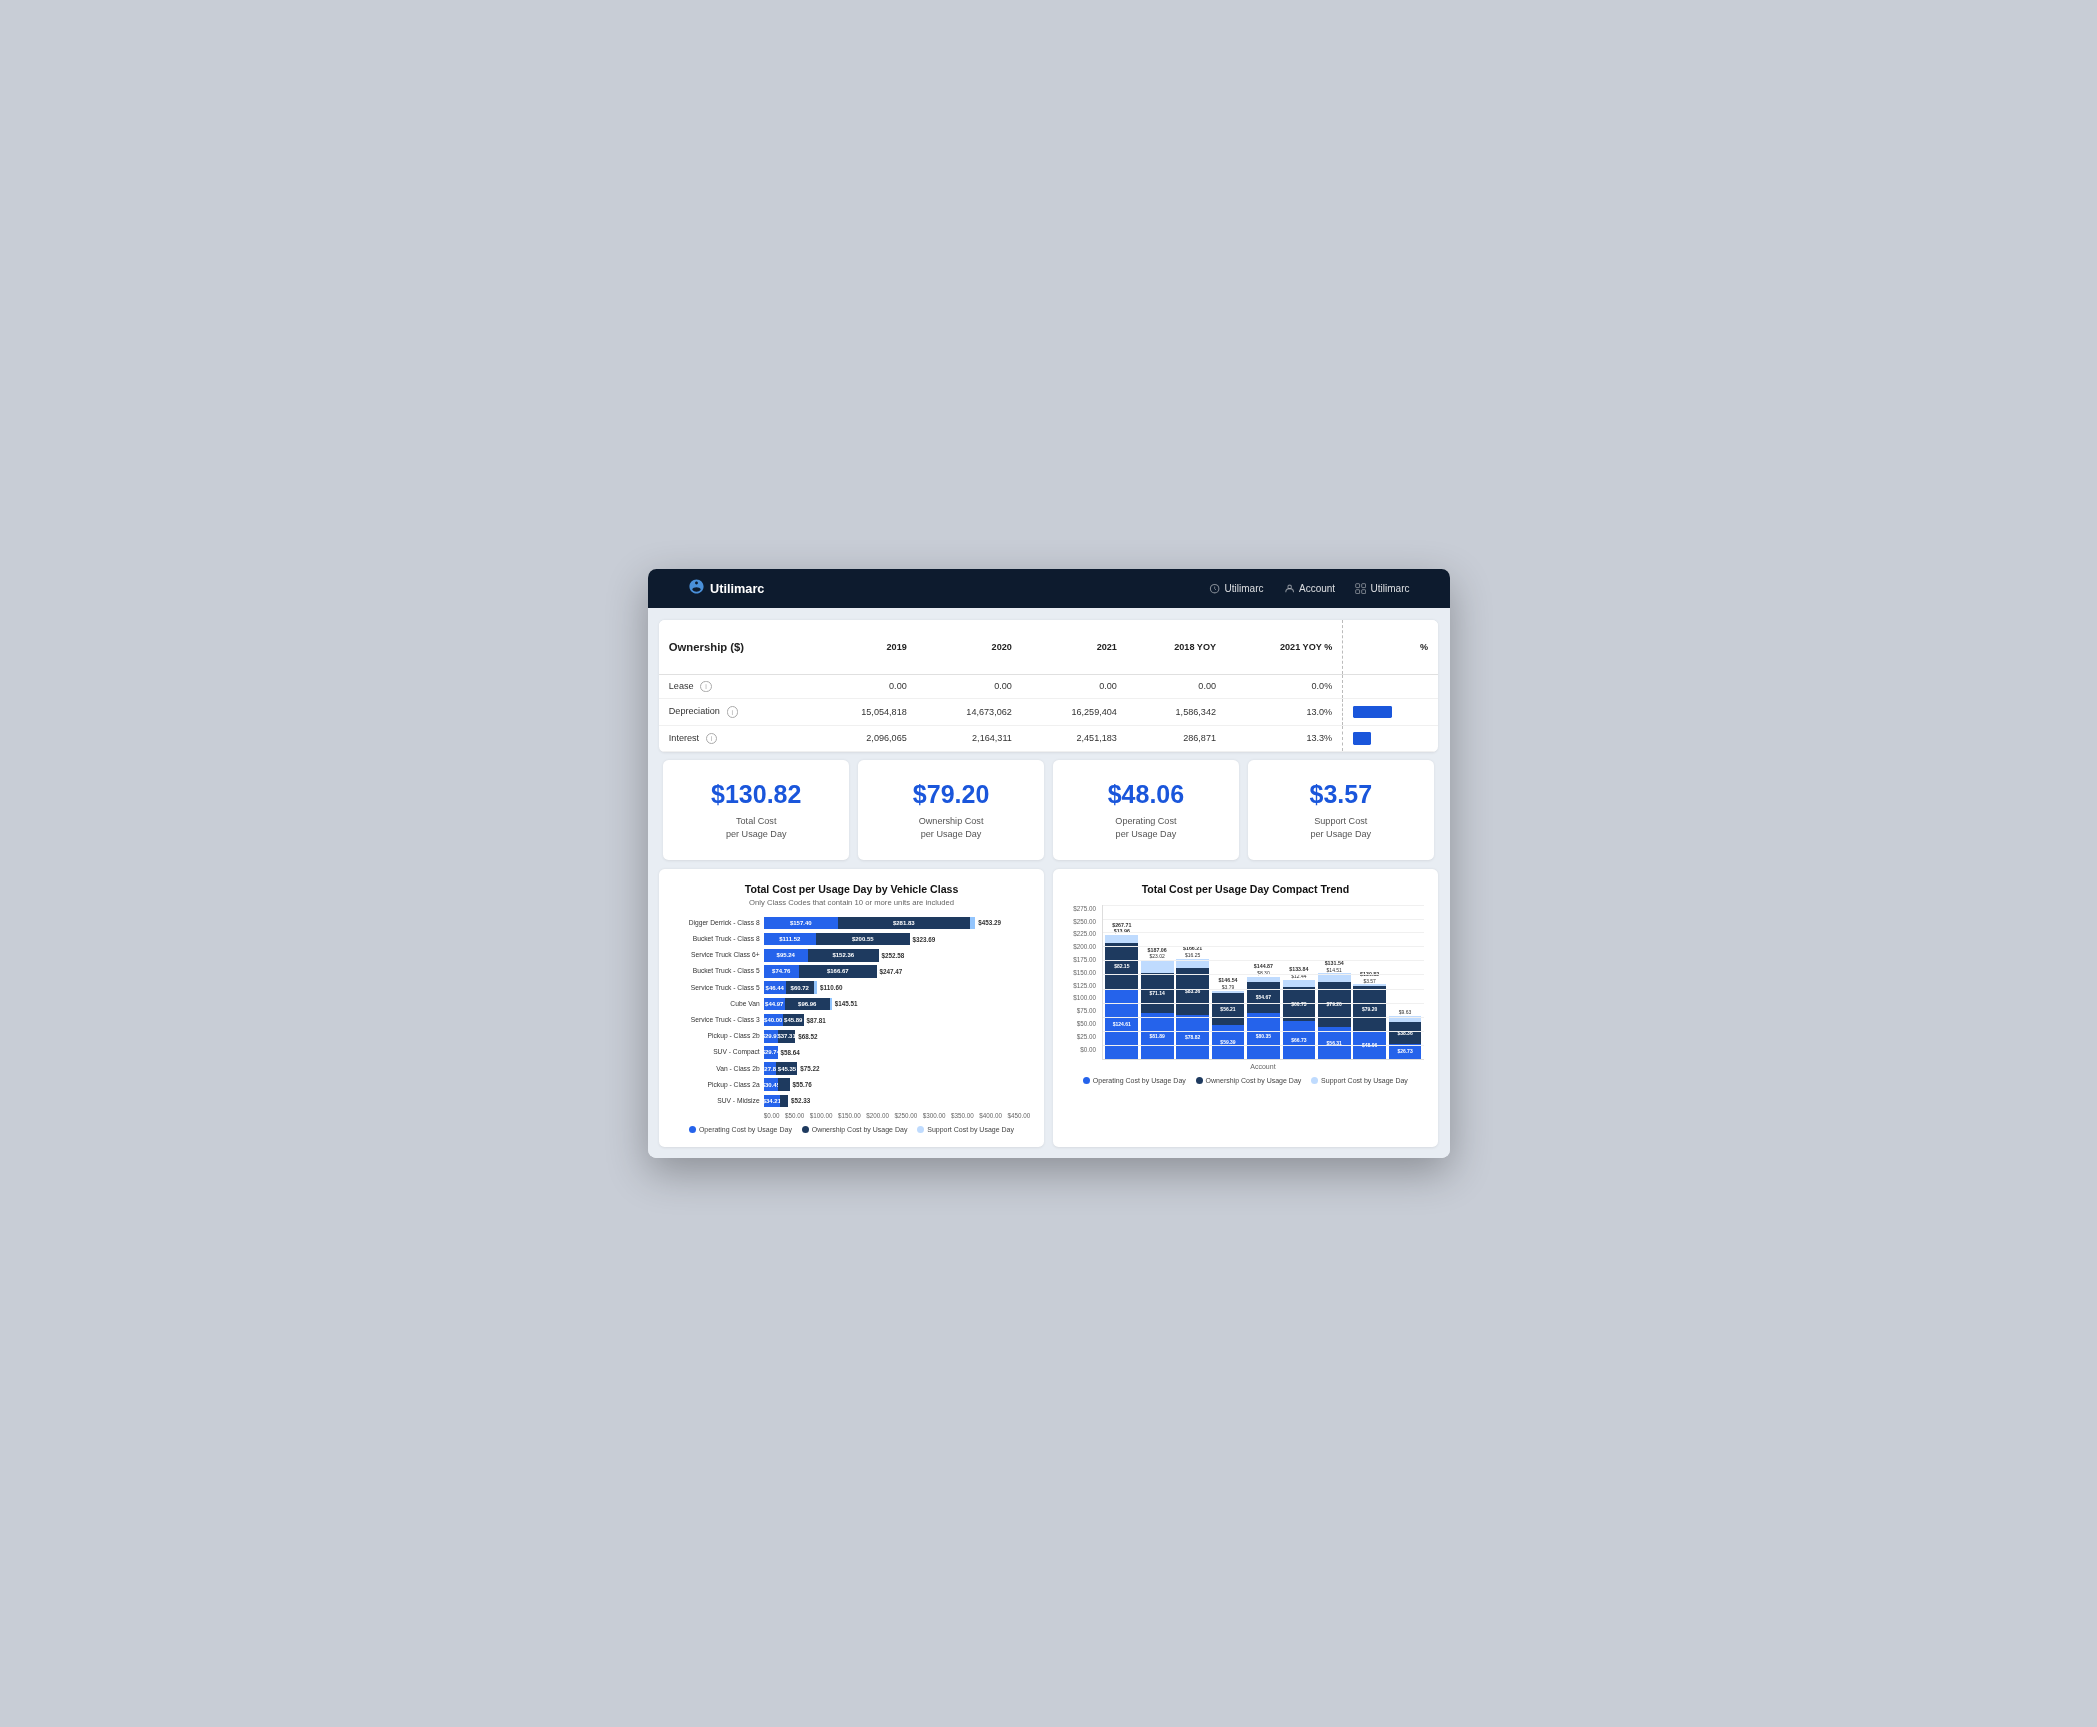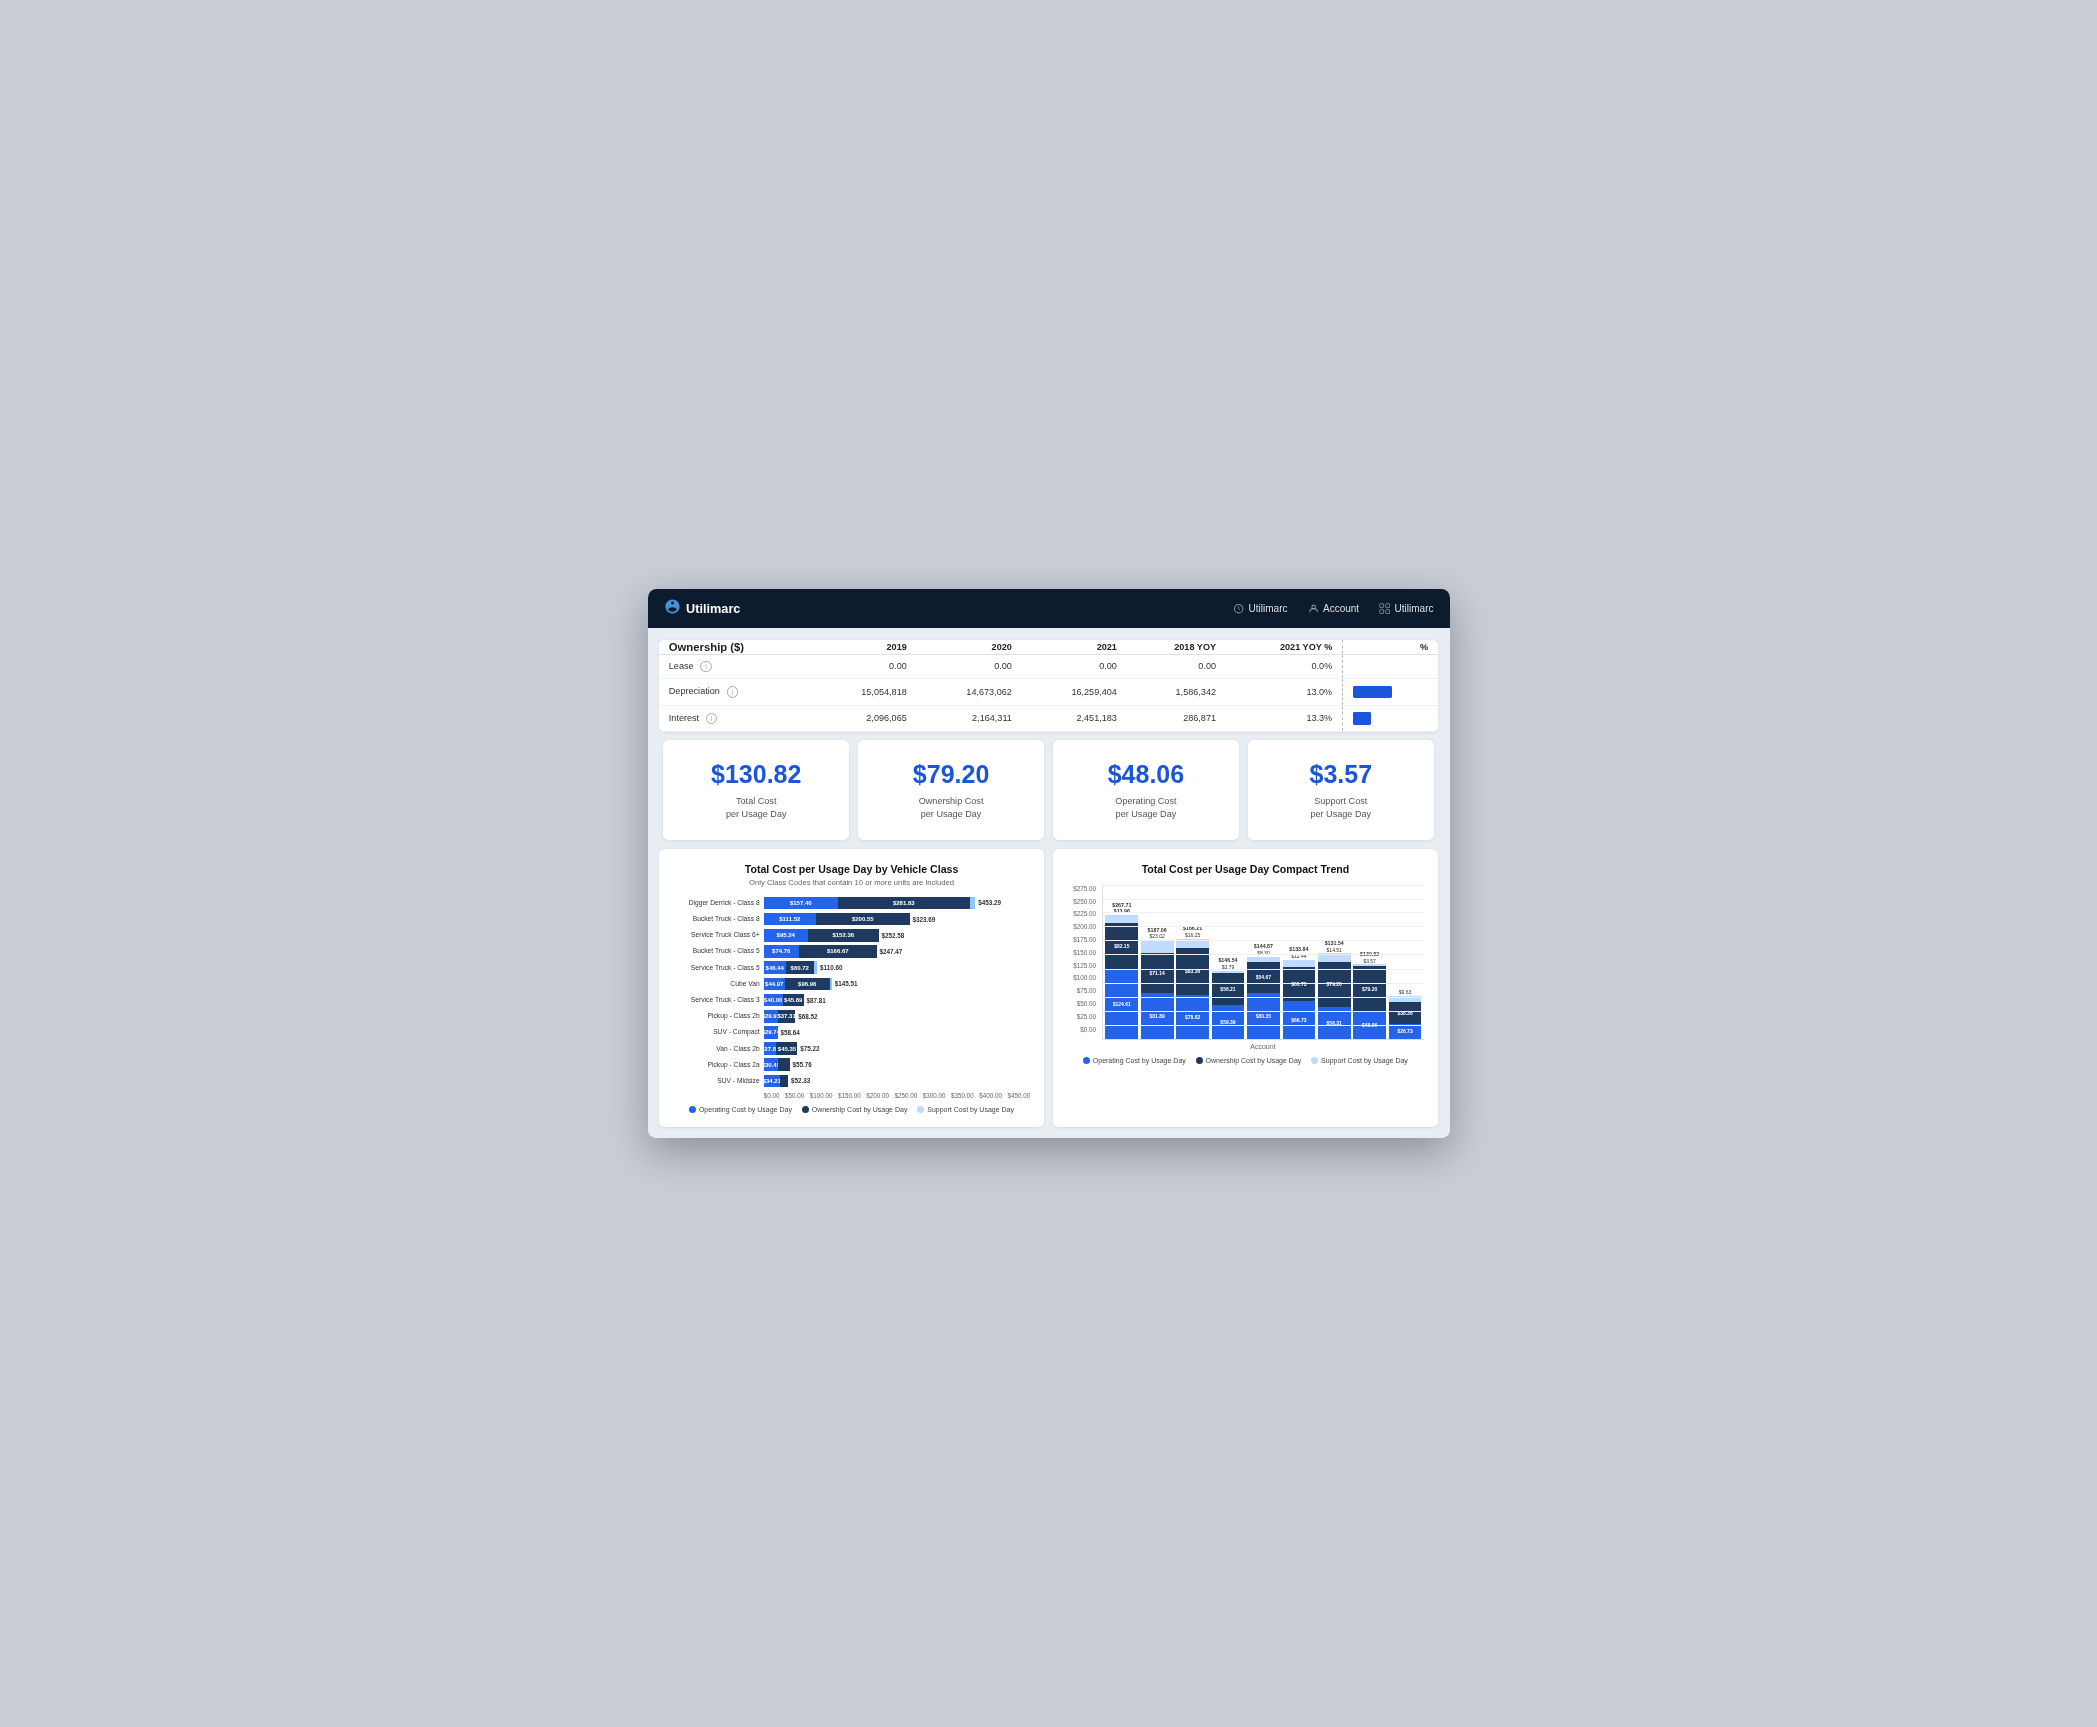--- a/index.html
+++ b/index.html
@@ -47,21 +47,21 @@
     }
     .browser-menu {
       display: flex; flex-direction: column; gap: 2.1px; cursor: pointer;
     }
     .browser-menu span {
       width: 12.7px; height: 1.4px; background: #666; display: block;
     }
     
     .nav-bar {
       background: #0d1b2e;
-      padding: 0 16px;
+      padding: 0 40px;
       display: flex;
       align-items: center;
       height: 39px;
     }
     .nav-logo {
       display: flex; align-items: center; gap: 5.6px;
       color: white; font-size: 12.7px; font-weight: 600;
       margin-right: auto;
     }
     .nav-logo-icon {
@@ -93,21 +93,21 @@
       box-shadow: 0 0.7px 2.8px rgba(0,0,0,0.08);
     }
     .ownership-table {
       width: 100%;
       border-collapse: collapse;
       font-size: 9.1px;
     }
     .ownership-table th {
       background: white;
       font-weight: 600;
-      padding: 1px 10px;
+      padding: 21px 10px;
       text-align: right;
       border-bottom: 0.7px solid #e0e0e0;
       color: #222;
     }
     .ownership-table th:first-child { text-align: left; font-size: 11.3px; font-weight: 700; }
     .ownership-table td {
       padding: 6.3px 10px;
       text-align: right;
       color: #333;
       border-bottom: 0.7px solid #f0f0f0;

